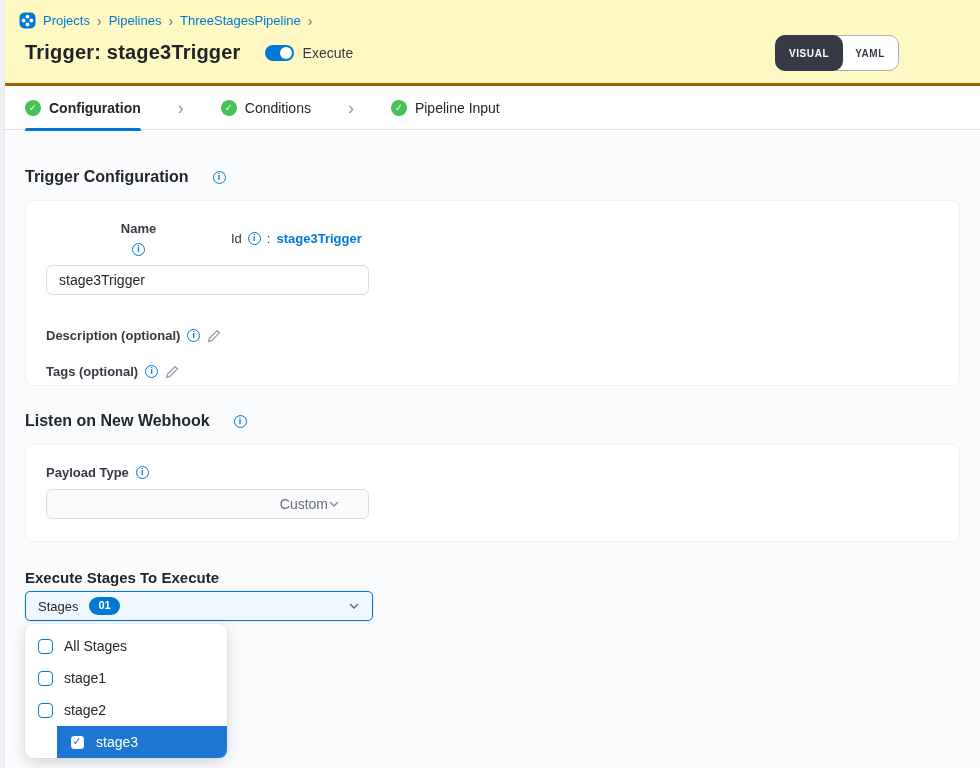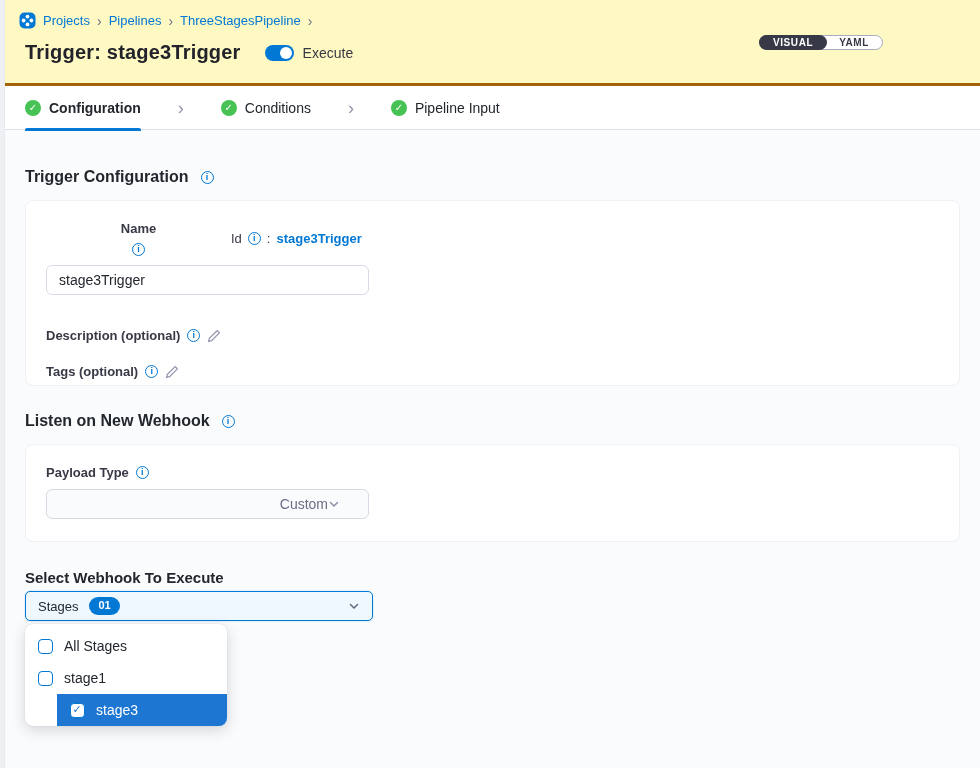--- a/index.html
+++ b/index.html
@@ -17,36 +17,36 @@
   header { background: #fef9c3; height: 86px; flex: none; padding: 12px 0 0 14px; position: relative; border-bottom: 3px solid #a16207; }
   .breadcrumb { display: flex; align-items: center; gap: 7px; font-size: 13px; }
   .crumb-logo { width: 17px; height: 17px; flex: none; display: inline-block; }
   .crumb-link { color: var(--primary); cursor: pointer; text-decoration: none; }
   .crumb-sep { color: #6b6d85; font-size: 14px; }
   .title-row { display: flex; align-items: center; margin-top: 12px; padding-left: 6px; }
   .page-title { font-size: 20px; font-weight: bold; color: var(--dark); letter-spacing: 0.2px; }
   .toggle { margin-left: 24px; width: 29px; height: 16px; border-radius: 9px; background: var(--primary); position: relative; cursor: pointer; flex: none; }
   .toggle .knob { position: absolute; top: 2px; right: 2px; width: 12px; height: 12px; border-radius: 50%; background: #fff; }
   .toggle-label { margin-left: 9px; font-size: 14px; color: var(--label); }
-  .view-toggle { position: absolute; top: 35px; right: 97px; height: 15px; display: flex; align-items: stretch; background: #fff; border: 1px solid #a9abbf; border-radius: 10px; }
+  .view-toggle { position: absolute; top: 35px; right: 81px; height: 36px; display: flex; align-items: stretch; background: #fff; border: 1px solid #a9abbf; border-radius: 10px; }
   .seg { display: flex; align-items: center; padding: 0 13px; font-size: 10px; font-weight: bold; letter-spacing: 0.6px; color: var(--label); cursor: pointer; }
   .seg.active { background: var(--visual_dark); color: #fff; border-radius: 10px; margin: -1px; padding: 0 14px; }
 
   
   .tabs { background: #fff; height: 44px; flex: none; display: flex; align-items: center; padding-left: 20px; border-bottom: 1px solid #dfe1ea; }
   .tab { display: flex; align-items: center; gap: 8px; height: 44px; position: relative; cursor: pointer; }
   .tab.active::after { content: ""; position: absolute; left: 0; right: 0; bottom: -1px; height: 3px; background: var(--primary); border-radius: 2px 2px 0 0; }
   .check-circle { width: 16px; height: 16px; border-radius: 50%; background: var(--green); color: #fff; display: flex; align-items: center; justify-content: center; font-size: 10px; font-weight: bold; flex: none; }
   .tab-label { font-size: 14px; color: #22272d; }
   .tab.active .tab-label { font-weight: bold; }
   .tab-sep { margin: 0 37px; color: #9293ab; font-size: 18px; line-height: 1; }
 
   
   .content { padding: 0 20px; flex: 1; }
-  .section-heading { display: flex; align-items: center; gap: 12px; font-size: 16px; font-weight: bold; color: #22272d; }
+  .section-heading { display: flex; align-items: center; gap: 24px; font-size: 16px; font-weight: bold; color: #22272d; }
   .h-trigger { margin-top: 38px; }
   .h-webhook { margin-top: 26px; }
   .h-stages  { margin-top: 27px; font-size: 15px; }
   .info-icon { width: 13px; height: 13px; border: 1px solid var(--primary); border-radius: 50%; color: var(--primary); font-size: 9px; font-weight: bold; font-style: normal; display: inline-flex; align-items: center; justify-content: center; flex: none; line-height: 1; }
   .edit-icon { color: #9293ab; display: inline-flex; }
 
   .card { background: #fff; border: 1px solid #f0f1f6; border-radius: 8px; margin-top: 14px; padding: 20px; }
   .card-trigger { height: 186px; }
   .card-webhook { height: 98px; }
 
@@ -187,21 +187,21 @@
           <span>Custom</span>
           <span class="chev">
             <svg width="12" height="12" viewBox="0 0 12 12" fill="none" stroke="#8f90a5" stroke-width="1.5" stroke-linecap="round">
                 <path d="M2.5 4.5 L6 8 L9.5 4.5"></path>
               </svg>
           </span>
         </div>
       </div>
 
       <div class="section-heading h-stages">
-        <span>Select Webhook To Execute</span>
+        <span>Execute Stages To Execute</span>
       </div>
 
       <div class="stages-select">
         <span class="stages-select-label">Stages</span>
         <span class="count-badge">01</span>
         <span class="chev">
           <svg width="12" height="12" viewBox="0 0 12 12" fill="none" stroke="#5f6b7a" stroke-width="1.5" stroke-linecap="round">
               <path d="M2.5 4.5 L6 8 L9.5 4.5"></path>
             </svg>
         </span>
@@ -209,20 +209,24 @@
 
       <div class="menu">
         <div class="option">
           <span class="cb"></span>
           <span>All Stages</span>
         </div>
         <div class="option">
           <span class="cb"></span>
           <span>stage1</span>
         </div>
+        <div class="option">
+          <span class="cb"></span>
+          <span>stage2</span>
+        </div>
         <div class="option selected">
           <span class="cb checked"></span>
           <span>stage3</span>
         </div>
       </div>
 
     </div>
   </div>
 </div>
 

